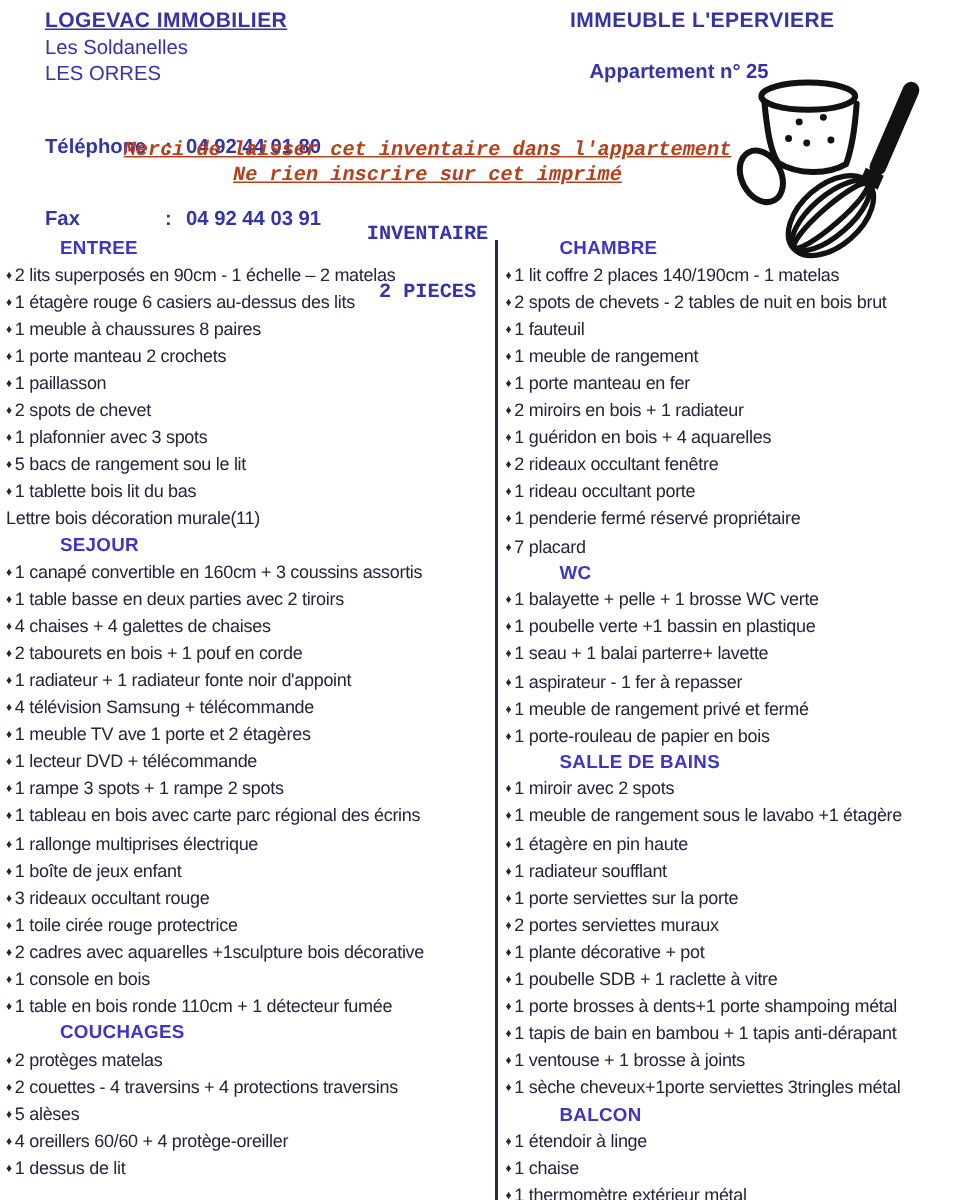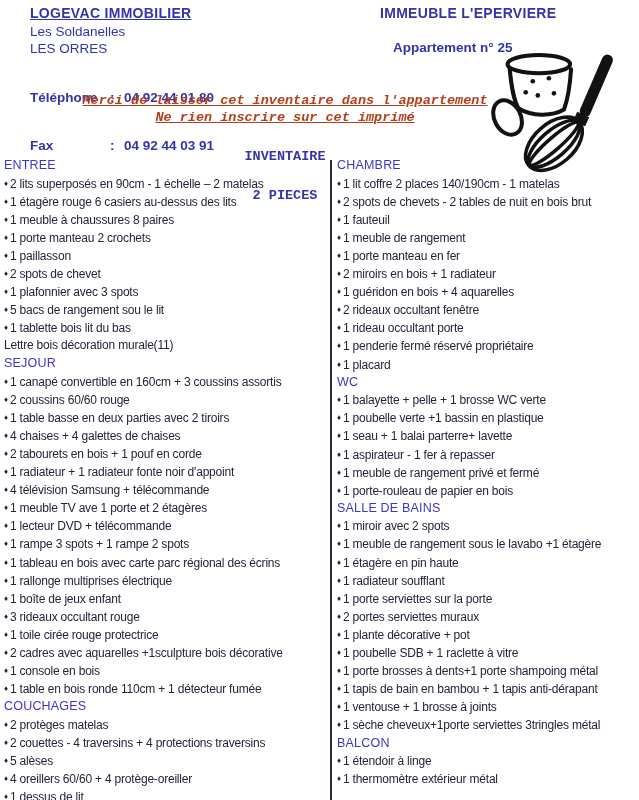--- a/index.html
+++ b/index.html
@@ -29,21 +29,21 @@
   .notices{position:absolute;left:0;top:92px;width:570px;text-align:center;line-height:17px;font-family:Liberation Mono, monospace;}
   .notice{color:var(--notice-red);font-weight:bold;font-style:italic;text-decoration:underline;font-size:13.5px;}
   .doc-title,.doc-subtitle{color:var(--header-blue);font-weight:bold;font-size:13.5px;margin-top:22px;}
   
   .clipart{position:absolute;right:2px;top:48px;width:152px;height:126px;}
   
   .divider{position:absolute;left:330px;top:160px;width:2px;height:640px;background:var(--line-ink);}
   .col{position:absolute;top:157px;font-size:12px;line-height:17.6px;letter-spacing:-0.2px;}
   .col.left{left:4px;width:324px;}
   .col.right{left:337px;width:300px;}
-  .section-heading{color:var(--heading-blue);font-weight:normal;font-size:12.5px;letter-spacing:.2px;}
+  .section-heading{color:var(--heading-blue);font-weight:bold;font-size:12.5px;letter-spacing:.2px;margin-left:36px;}
   .item{white-space:nowrap;}
   .bullet{font-size:8px;vertical-align:1.5px;margin-right:2px;}
 </style>
 </head>
 <body>
 
 <div class="page">
 
   <div class="hdr-left">
     <div class="company">LOGEVAC IMMOBILIER</div>
@@ -94,21 +94,20 @@
       <div class="item"><span class="bullet">♦</span><span>1 meuble à chaussures 8 paires</span></div>
       <div class="item"><span class="bullet">♦</span><span>1 porte manteau 2 crochets</span></div>
       <div class="item"><span class="bullet">♦</span><span>1 paillasson</span></div>
       <div class="item"><span class="bullet">♦</span><span>2 spots de chevet</span></div>
       <div class="item"><span class="bullet">♦</span><span>1 plafonnier avec 3 spots</span></div>
       <div class="item"><span class="bullet">♦</span><span>5 bacs de rangement sou le lit</span></div>
       <div class="item"><span class="bullet">♦</span><span>1 tablette bois lit du bas</span></div>
       <div class="item"><span>Lettre bois décoration murale(11)</span></div>
       <div class="section-heading">SEJOUR</div>
       <div class="item"><span class="bullet">♦</span><span>1 canapé convertible en 160cm + 3 coussins assortis</span></div>
-      <div class="item"><span class="bullet">♦</span><span>2 coussins 60/60 rouge</span></div>
       <div class="item"><span class="bullet">♦</span><span>1 table basse en deux parties avec 2 tiroirs</span></div>
       <div class="item"><span class="bullet">♦</span><span>4 chaises + 4 galettes de chaises</span></div>
       <div class="item"><span class="bullet">♦</span><span>2 tabourets en bois  + 1 pouf en corde</span></div>
       <div class="item"><span class="bullet">♦</span><span>1 radiateur + 1 radiateur fonte noir d'appoint</span></div>
       <div class="item"><span class="bullet">♦</span><span>4 télévision Samsung + télécommande</span></div>
       <div class="item"><span class="bullet">♦</span><span>1 meuble TV ave 1 porte et 2 étagères</span></div>
       <div class="item"><span class="bullet">♦</span><span>1 lecteur DVD + télécommande</span></div>
       <div class="item"><span class="bullet">♦</span><span>1 rampe 3 spots + 1 rampe 2 spots</span></div>
       <div class="item"><span class="bullet">♦</span><span>1 tableau en bois avec carte parc régional des écrins</span></div>
       <div class="item"><span class="bullet">♦</span><span>1 rallonge multiprises électrique</span></div>
@@ -130,21 +129,21 @@
       <div class="item"><span class="bullet">♦</span><span>1 lit coffre 2 places 140/190cm  -  1 matelas</span></div>
       <div class="item"><span class="bullet">♦</span><span>2 spots de chevets  -  2 tables de nuit en bois brut</span></div>
       <div class="item"><span class="bullet">♦</span><span>1 fauteuil</span></div>
       <div class="item"><span class="bullet">♦</span><span>1 meuble de rangement</span></div>
       <div class="item"><span class="bullet">♦</span><span>1 porte manteau en fer</span></div>
       <div class="item"><span class="bullet">♦</span><span>2 miroirs en bois + 1 radiateur</span></div>
       <div class="item"><span class="bullet">♦</span><span>1 guéridon en bois + 4 aquarelles</span></div>
       <div class="item"><span class="bullet">♦</span><span>2 rideaux occultant fenêtre</span></div>
       <div class="item"><span class="bullet">♦</span><span>1 rideau occultant porte</span></div>
       <div class="item"><span class="bullet">♦</span><span>1 penderie fermé réservé propriétaire</span></div>
-      <div class="item"><span class="bullet">♦</span><span>1 placard</span></div>
+      <div class="item"><span class="bullet">♦</span><span>7 placard</span></div>
       <div class="section-heading">WC</div>
       <div class="item"><span class="bullet">♦</span><span>1 balayette + pelle + 1 brosse WC verte</span></div>
       <div class="item"><span class="bullet">♦</span><span>1 poubelle verte +1 bassin en plastique</span></div>
       <div class="item"><span class="bullet">♦</span><span>1 seau + 1 balai parterre+ lavette</span></div>
       <div class="item"><span class="bullet">♦</span><span>1 aspirateur - 1 fer à repasser</span></div>
       <div class="item"><span class="bullet">♦</span><span>1 meuble de rangement privé et fermé</span></div>
       <div class="item"><span class="bullet">♦</span><span>1 porte-rouleau de papier en bois</span></div>
       <div class="section-heading">SALLE DE BAINS</div>
       <div class="item"><span class="bullet">♦</span><span>1 miroir avec 2 spots</span></div>
       <div class="item"><span class="bullet">♦</span><span>1 meuble de rangement sous le lavabo +1 étagère</span></div>
@@ -153,16 +152,17 @@
       <div class="item"><span class="bullet">♦</span><span>1 porte serviettes sur la porte</span></div>
       <div class="item"><span class="bullet">♦</span><span>2 portes serviettes muraux</span></div>
       <div class="item"><span class="bullet">♦</span><span>1 plante décorative + pot</span></div>
       <div class="item"><span class="bullet">♦</span><span>1 poubelle SDB + 1 raclette à vitre</span></div>
       <div class="item"><span class="bullet">♦</span><span>1 porte brosses à dents+1 porte shampoing métal</span></div>
       <div class="item"><span class="bullet">♦</span><span>1 tapis de bain en bambou + 1 tapis anti-dérapant</span></div>
       <div class="item"><span class="bullet">♦</span><span>1 ventouse + 1 brosse à joints</span></div>
       <div class="item"><span class="bullet">♦</span><span>1 sèche cheveux+1porte serviettes 3tringles métal</span></div>
       <div class="section-heading">BALCON</div>
       <div class="item"><span class="bullet">♦</span><span>1 étendoir à linge</span></div>
+      <div class="item"><span class="bullet">♦</span><span>1 chaise</span></div>
       <div class="item"><span class="bullet">♦</span><span>1 thermomètre extérieur métal</span></div>
     </div>
 
 </div>
 
 </body></html>

